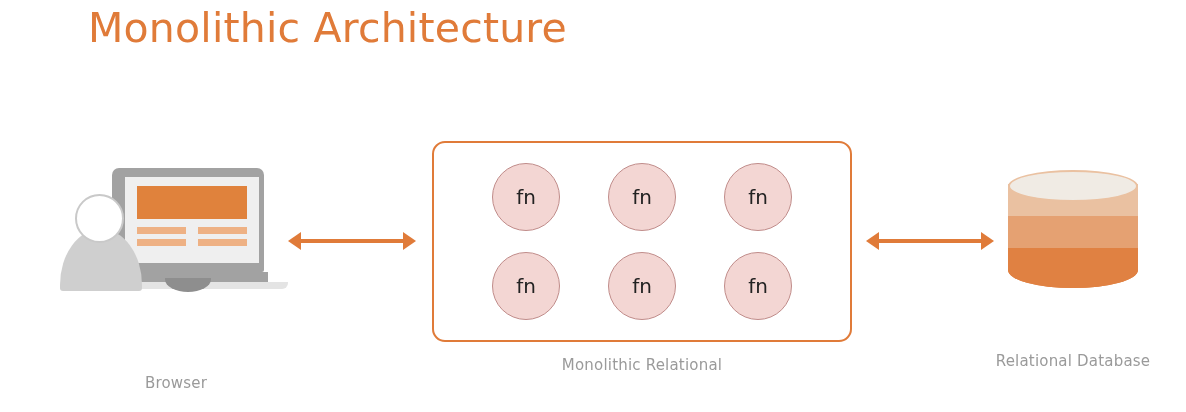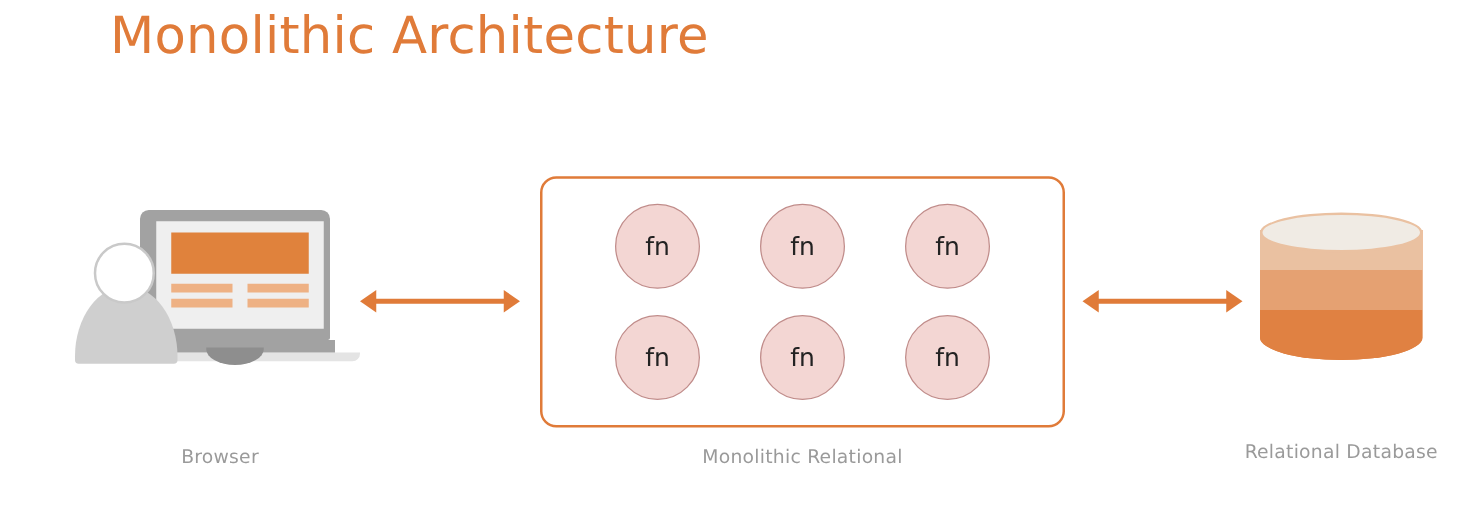--- a/index.html
+++ b/index.html
@@ -142,21 +142,21 @@
     left: 0px;
     top: 35px;
     width: 82px;
     height: 62px;
     background: #cfcfcf;
     border-radius: 41px 41px 3px 3px / 56px 56px 3px 3px;
     z-index: 1;
   }
   #browser-caption {
     left: 60px;
-    top: 356px;
+    top: 374px;
     width: 232px;
   }
 
   
   .arrow {
     position: absolute;
     height: 26px;
     display: flex;
     align-items: center;
   }

